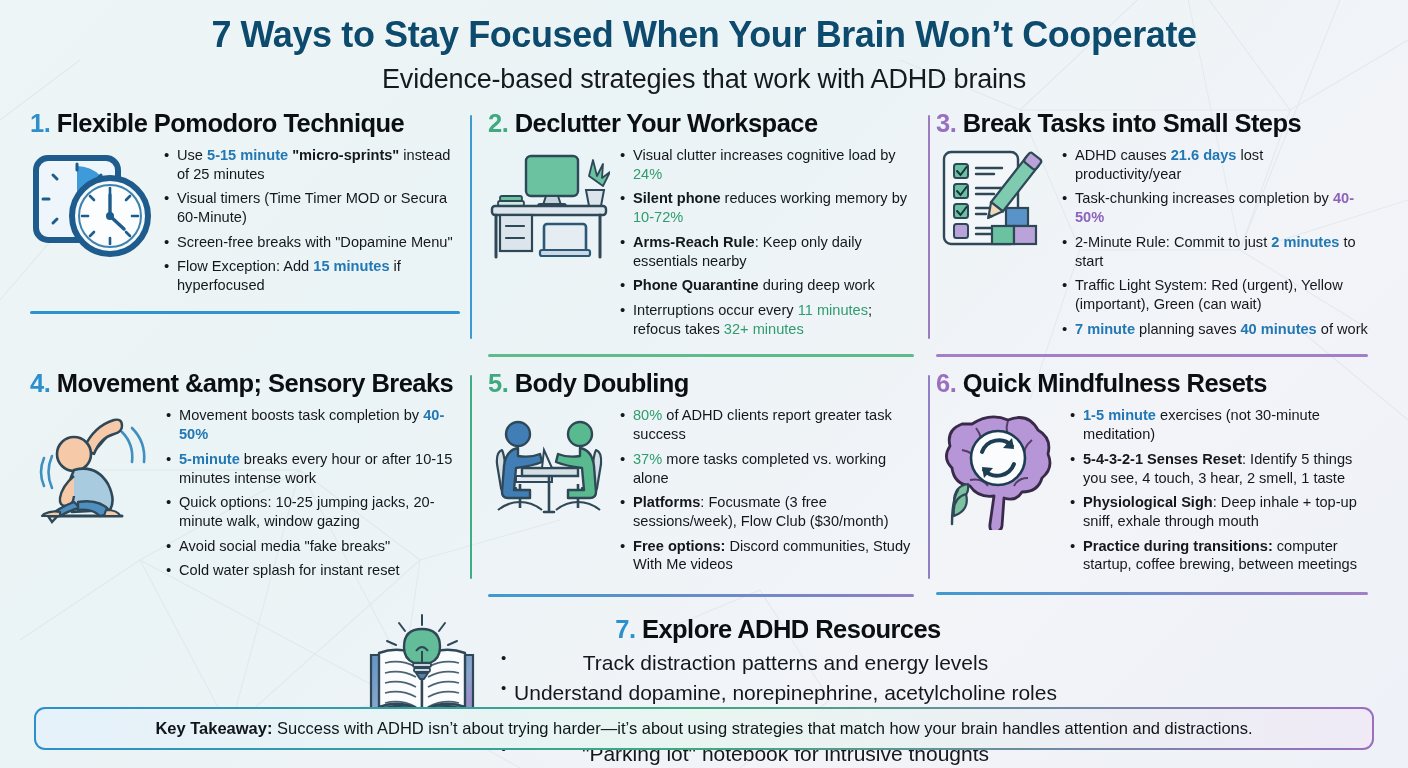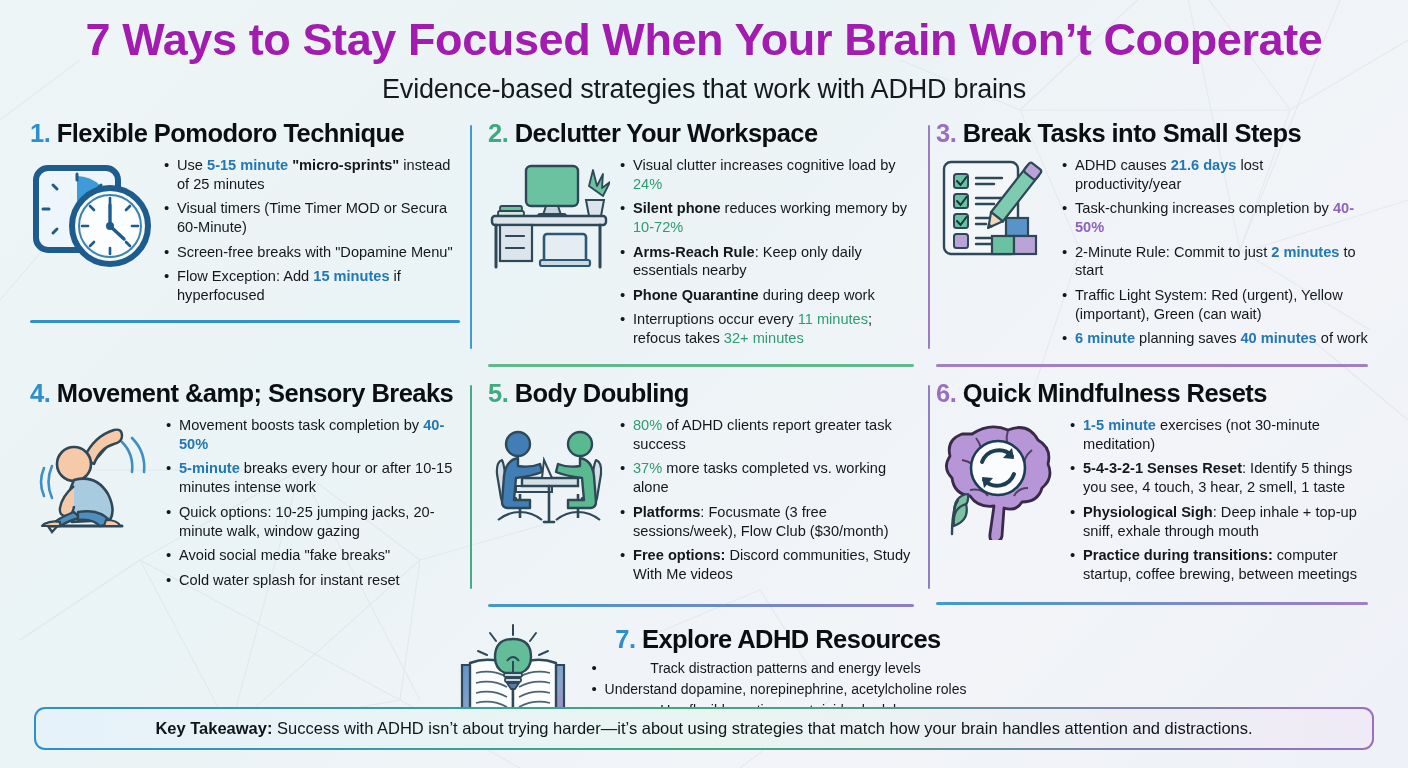--- a/index.html
+++ b/index.html
@@ -16,21 +16,21 @@
   
   #bg-pattern {
     position: absolute; inset: 0; width: 1408px; height: 768px;
     pointer-events: none; opacity: .55;
   }
   .page { position: relative; width: 1408px; height: 768px; padding: 0 22px; }
 
   
   .header { text-align: center; padding-top: 16px; }
   .title {
-    font-size: 45px; font-weight: bold; color: #a21caf;
+    font-size: 36px; font-weight: bold; color: #0c4a6e;
     letter-spacing: -.4px; line-height: 1.08;
     text-shadow: 0 1px 0 rgba(255,255,255,.6);
   }
   .subtitle {
     font-size: 27px; color: #151a1e; margin-top: 9px; letter-spacing: -.2px;
   }
 
   
   .grid {
     display: grid;
@@ -82,21 +82,21 @@
   b { font-weight: bold; }
   .hl-blue   { color: #2278b4; font-weight: bold; }
   .hl-green  { color: #2f9c6e; font-weight: normal; }
   .hl-purple { color: #8e63bc; font-weight: bold; }
 
   
   .row3 { position: relative; margin-top: 14px; display: flex; justify-content: center; text-align: center; }
   .sec7 { display: flex; gap: 16px; align-items: flex-start; padding-left: 10px; }
   .sec7-right { padding-top: 4px; }
   .sec7 .sec-head { font-size: 25.5px; }
-  .sec7 ul.points li { font-size: 14px; margin-bottom: 3px; }
+  .sec7 ul.points li { font-size: 21px; margin-bottom: 3px; }
 
   
   .footer-wrap { position: absolute; left: 34px; right: 34px; bottom: 18px; }
   .footer {
     border-radius: 11px; padding: 2px;
     background: linear-gradient(90deg, #2d8fcb 0%, #3fa97f 48%, #9b6fbf 100%);
   }
   .footer-inner {
     background: linear-gradient(90deg, #e6f2fa 0%, #e9f5f1 50%, #efeaf6 100%);
     border-radius: 9px; padding: 10px 16px; text-align: center;
@@ -250,21 +250,21 @@
             <rect x="70" y="62" width="22" height="18" fill="#5a93c9" stroke="#2f4858" stroke-width="2.2"></rect>
             <rect x="56" y="80" width="22" height="18" fill="#6bc2a0" stroke="#2f4858" stroke-width="2.2"></rect>
             <rect x="78" y="80" width="22" height="18" fill="#b9a3d8" stroke="#2f4858" stroke-width="2.2"></rect>
           </svg>
         </div>
         <ul class="points">
           <li>ADHD causes <span class="hl-blue">21.6 days</span> lost productivity/year</li>
           <li>Task-chunking increases completion by <span class="hl-purple">40-50%</span></li>
           <li>2-Minute Rule: Commit to just <span class="hl-blue">2 minutes</span> to start</li>
           <li>Traffic Light System: Red (urgent), Yellow (important), Green (can wait)</li>
-          <li><span class="hl-blue">6 minute</span> planning saves <span class="hl-blue">40 minutes</span> of work</li>
+          <li><span class="hl-blue">7 minute</span> planning saves <span class="hl-blue">40 minutes</span> of work</li>
         </ul>
       </div>
       <div class="rule purple"></div>
     </div>
   </div>
 
   <div class="grid row2" style="margin-top:12px;">
 
     <div class="cell c1">
       <div class="sec-head">

